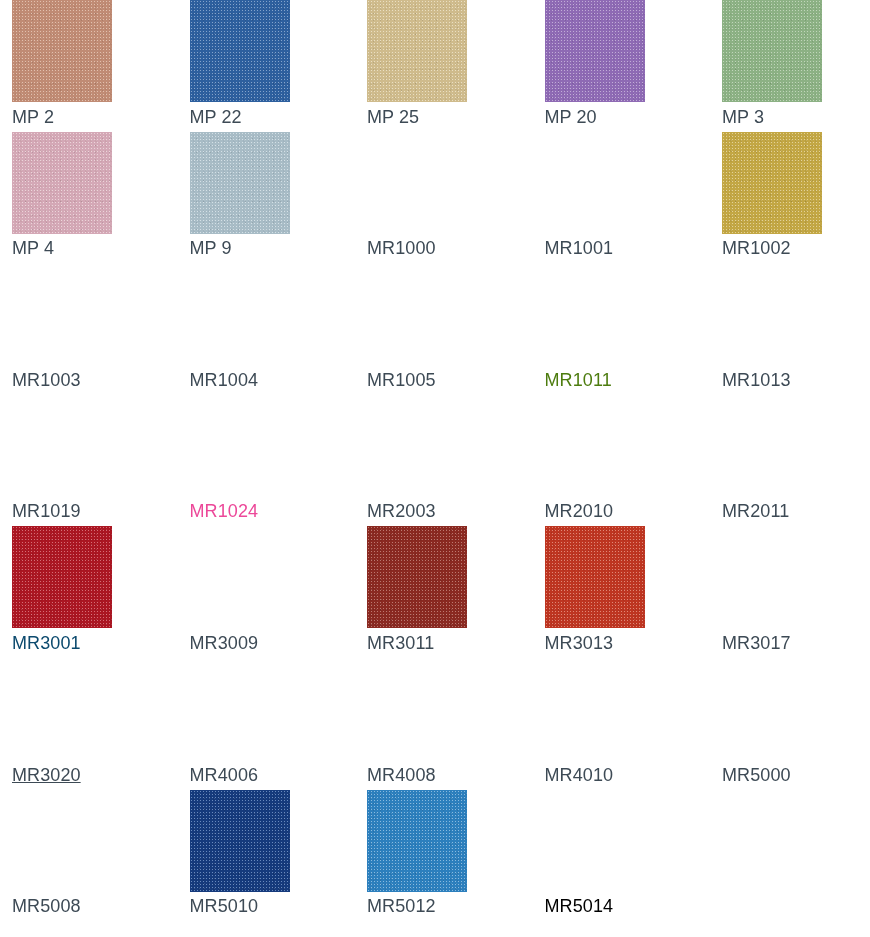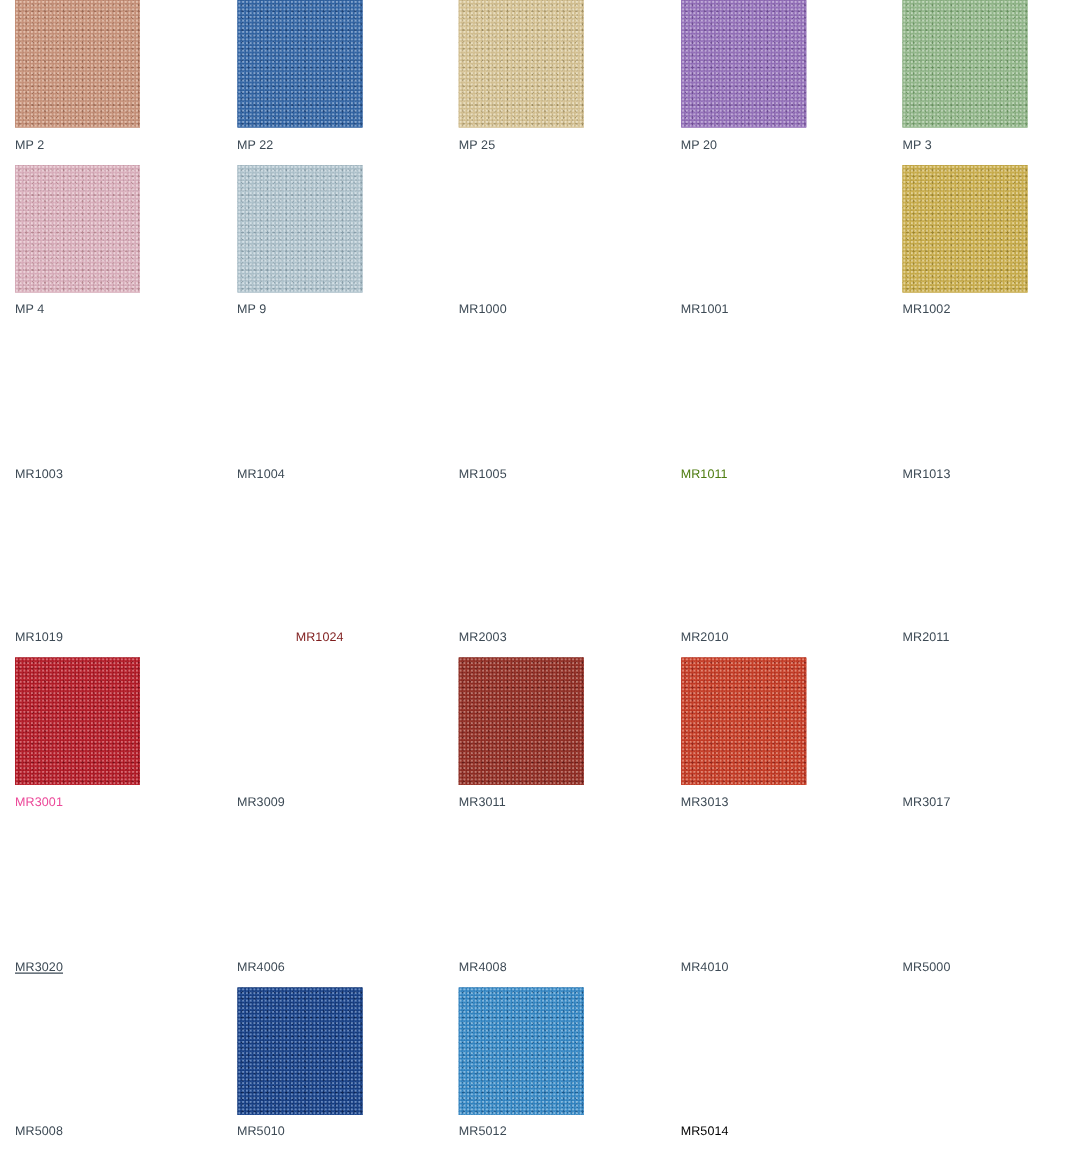--- a/index.html
+++ b/index.html
@@ -44,21 +44,21 @@
   .swatch-image.empty {
     background: none;
     width: 0;
     height: 0;
   }
 
   .swatch-label {
     position: absolute;
     left: 12px;
     bottom: 8px;
-    font-size: 10px;
+    font-size: 18px;
     line-height: 14px;
     color: #3d4a55;
     letter-spacing: 0.1px;
     white-space: nowrap;
   }
 
   
   .grain {
     position: absolute;
     top: 0;
@@ -147,38 +147,38 @@
     <div class="swatch-cell">
       <div class="swatch-image empty"></div>
       <div class="swatch-label" style="color: rgb(61, 74, 85);">MR1013</div>
     </div>
     <div class="swatch-cell">
       <div class="swatch-image empty"></div>
       <div class="swatch-label" style="color: rgb(61, 74, 85);">MR1019</div>
     </div>
     <div class="swatch-cell">
       <div class="swatch-image empty"></div>
-      <div class="swatch-label" style="color: #7f1d1d; margin-left: 47px;">MR1024</div>
+      <div class="swatch-label" style="color: #ec4899;">MR1024</div>
     </div>
     <div class="swatch-cell">
       <div class="swatch-image empty"></div>
       <div class="swatch-label" style="color: rgb(61, 74, 85);">MR2003</div>
     </div>
     <div class="swatch-cell">
       <div class="swatch-image empty"></div>
       <div class="swatch-label" style="color: rgb(61, 74, 85);">MR2010</div>
     </div>
     <div class="swatch-cell">
       <div class="swatch-image empty"></div>
       <div class="swatch-label" style="color: rgb(61, 74, 85);">MR2011</div>
     </div>
     <div class="swatch-cell">
       <div class="swatch-image" style="background-color: rgb(171, 22, 34); background-image: radial-gradient(rgb(198, 54, 65) 0.8px, transparent 0.9px), radial-gradient(rgb(133, 16, 26) 0.8px, transparent 0.9px), radial-gradient(rgb(198, 54, 65) 0.6px, transparent 0.7px), linear-gradient(rgb(171, 22, 34), rgb(171, 22, 34)); background-position: 0px 0px, 1.5px 1.5px, 2.5px 0.5px, 0px 0px;"></div>
       <div class="grain"></div>
-      <div class="swatch-label" style="color: #ec4899;">MR3001</div>
+      <div class="swatch-label" style="color: #0c4a6e;">MR3001</div>
     </div>
     <div class="swatch-cell">
       <div class="swatch-image empty"></div>
       <div class="swatch-label" style="color: rgb(61, 74, 85);">MR3009</div>
     </div>
     <div class="swatch-cell">
       <div class="swatch-image" style="background-color: rgb(138, 41, 33); background-image: radial-gradient(rgb(164, 69, 57) 0.8px, transparent 0.9px), radial-gradient(rgb(106, 29, 24) 0.8px, transparent 0.9px), radial-gradient(rgb(164, 69, 57) 0.6px, transparent 0.7px), linear-gradient(rgb(138, 41, 33), rgb(138, 41, 33)); background-position: 0px 0px, 1.5px 1.5px, 2.5px 0.5px, 0px 0px;"></div>
       <div class="grain"></div>
       <div class="swatch-label" style="color: rgb(61, 74, 85);">MR3011</div>
     </div>

